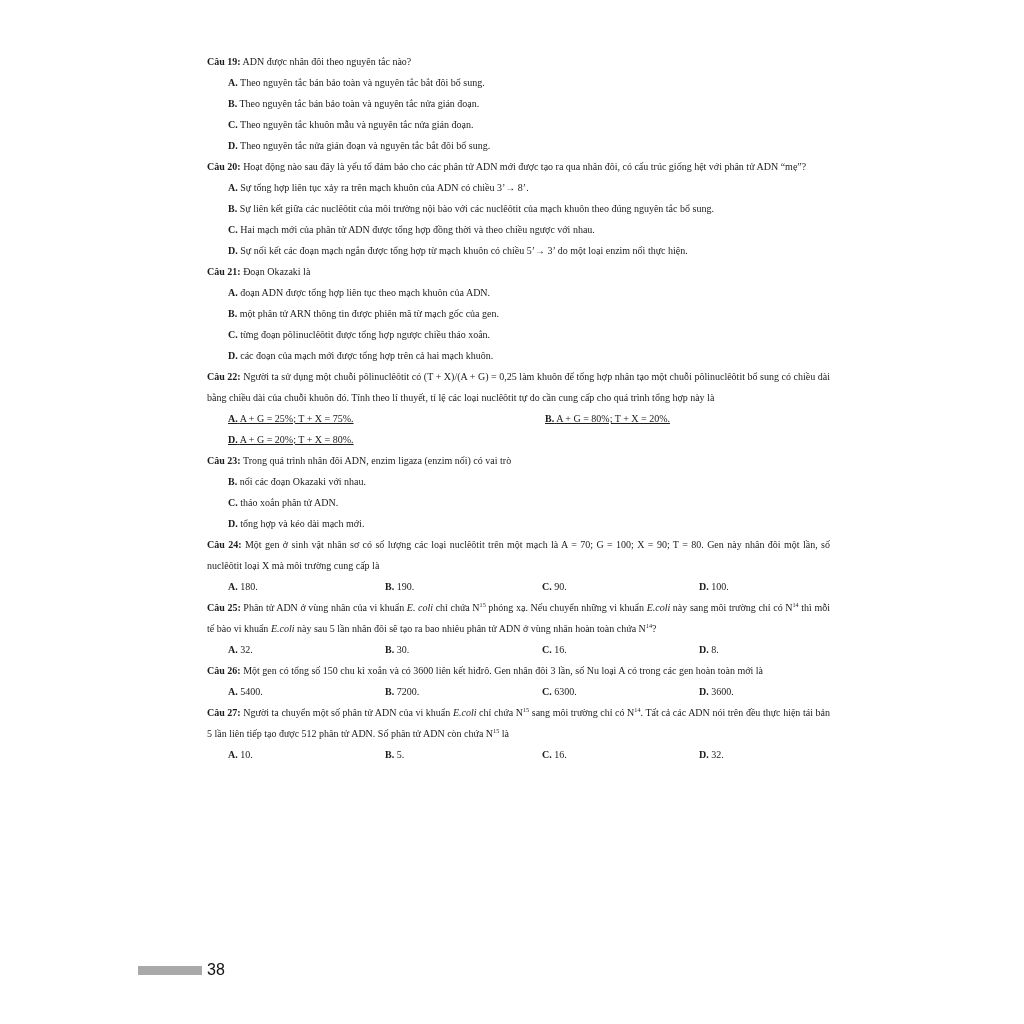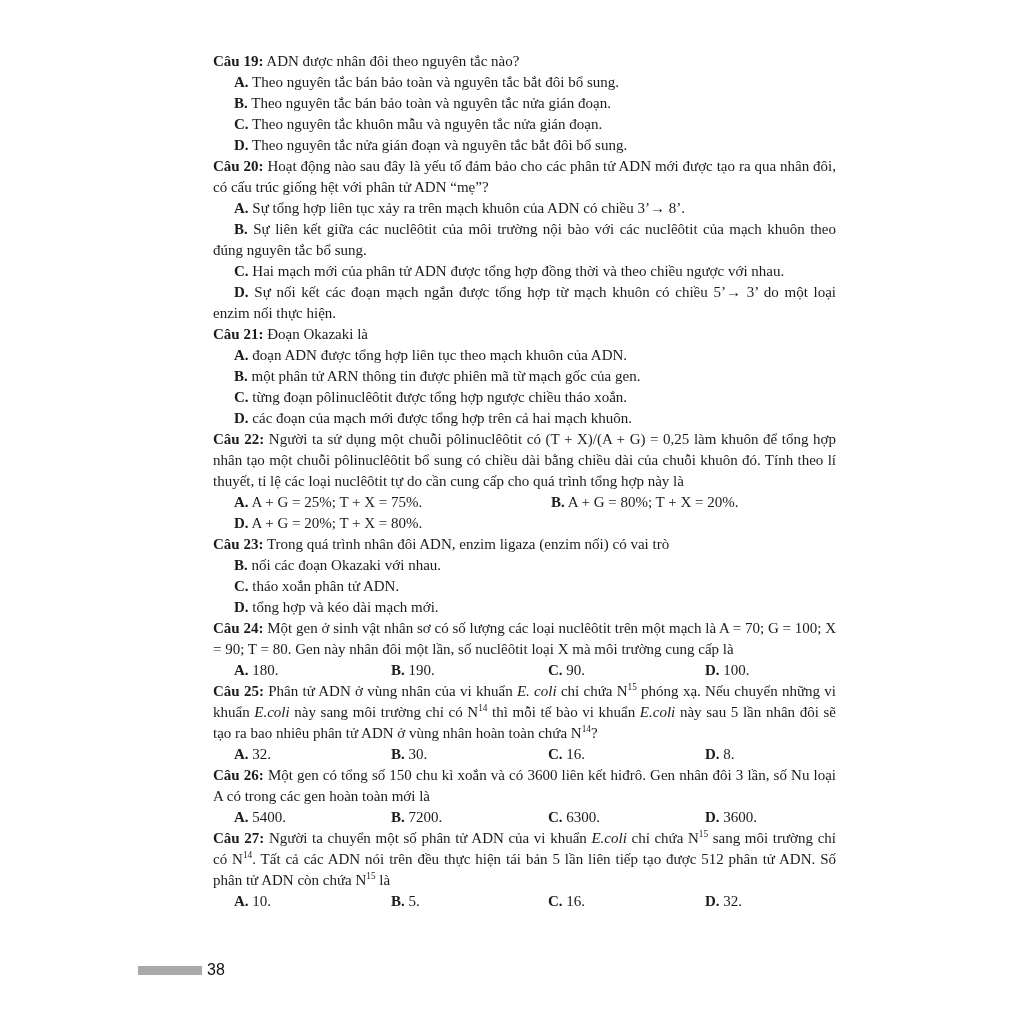--- a/index.html
+++ b/index.html
@@ -15,24 +15,24 @@
     font-family: "Liberation Serif", serif;
     color: #1b1b1b;
   }
   .page {
     position: absolute;
     inset: 0;
     background: #ffffff;
   }
   .content {
     position: absolute;
-    left: 213px;
+    left: 207px;
     top: 51px;
     width: 623px;
-    font-size: 15px;
+    font-size: 10px;
     line-height: 21px;
   }
   .q-para {
     margin: 0;
     text-align: justify;
   }
   .q-label {
     font-weight: bold;
   }
   .opt-row {
@@ -42,20 +42,21 @@
   }
   .opt-label {
     font-weight: bold;
   }
   .opt-grid {
     display: grid;
     padding-left: 21px;
   }
   .cols-2 {
     grid-template-columns: 317px 1fr;
+    text-decoration: underline;
   }
   .cols-4 {
     grid-template-columns: 157px 157px 157px 1fr;
   }
   .opt-cell {
     margin: 0;
     white-space: nowrap;
   }
   sup {
     font-size: 0.62em;

